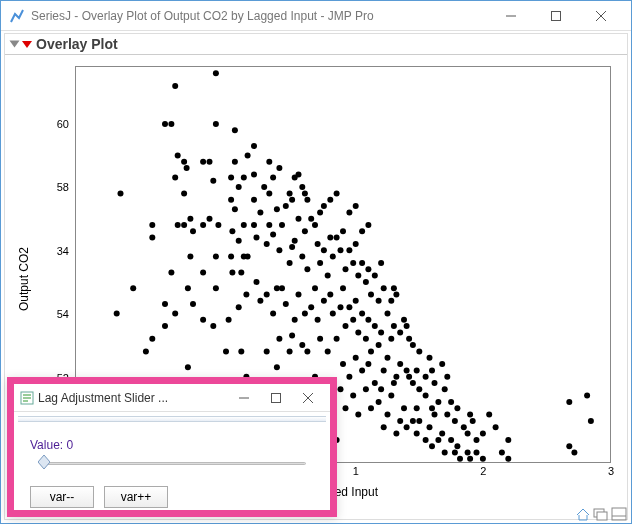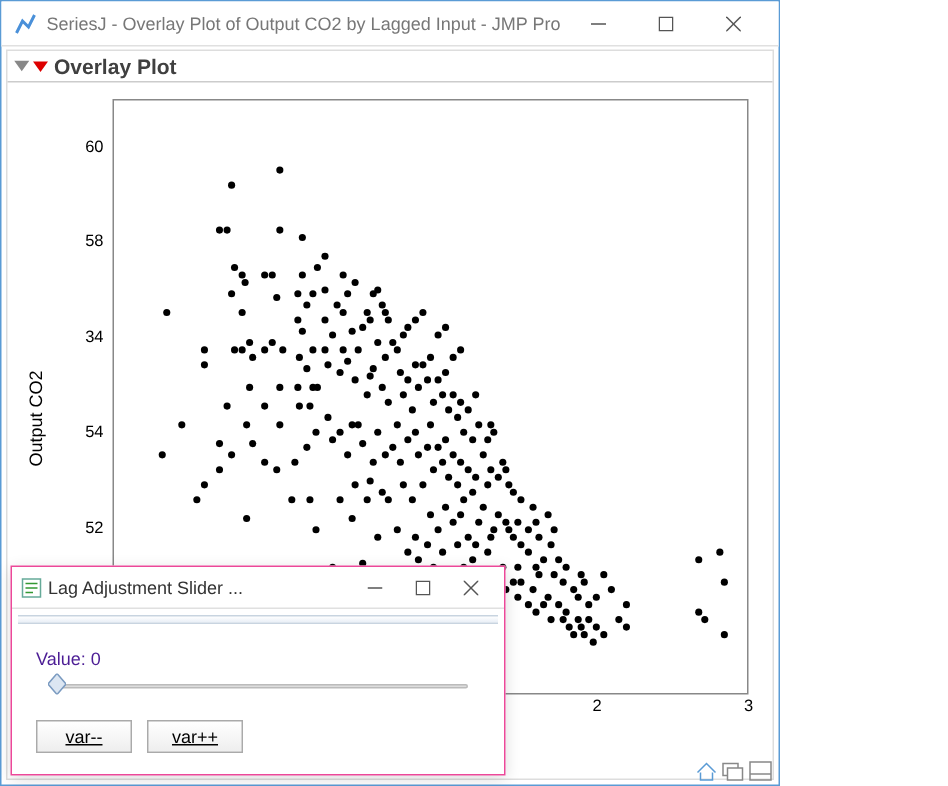--- a/index.html
+++ b/index.html
@@ -1,50 +1,50 @@
 <!DOCTYPE html>
 <html><head>
 <meta charset="utf-8">
 <style>
   * { box-sizing: border-box; margin: 0; padding: 0; font-family: "Segoe UI", Arial, sans-serif; }
   body { width: 632px; height: 524px; background: #fff; overflow: hidden; position: relative; }
-  .main-window { width: 520px; height: 524px; border: 1px solid #5a9bd5; background: #fff; position: relative; }
+  .main-window { width: 632px; height: 524px; border: 1px solid #5a9bd5; background: #fff; position: relative; }
   .titlebar { height: 30px; display: flex; align-items: center; padding: 0 8px; background: #fff; border-bottom: 1px solid #e0e0e0; }
   .titlebar .app-icon { width: 16px; height: 16px; margin-right: 6px; }
   .titlebar .title { flex: 1; color: #777; font-size: 12px; }
   .win-btns { display: flex; gap: 0; }
   .win-btn { width: 45px; height: 28px; display: flex; align-items: center; justify-content: center; color: #555; cursor: pointer; }
   .report-area { position: absolute; top: 32px; left: 3px; right: 3px; bottom: 3px; border: 1px solid #ddd; background: #fff; }
   .section-header { display: flex; align-items: center; padding: 2px 6px; border-bottom: 1px solid #ccc; }
   .disclose { width: 0; height: 0; border-top: 5px solid transparent; border-bottom: 5px solid transparent; border-left: 7px solid #888; transform: rotate(90deg); margin-right: 2px; }
   .hotspot { width: 0; height: 0; border-left: 5px solid transparent; border-right: 5px solid transparent; border-top: 7px solid #d00; margin-right: 4px; margin-left: 2px;}
   .section-title { font-weight: bold; font-size: 14px; color: #404040; }
   .plot-wrap { position: absolute; top: 26px; left: 8px; right: 8px; bottom: 8px; }
   .plot-frame { position: absolute; top: 6px; left: 62px; right: 8px; bottom: 48px; border: 1px solid #888; background: #fff; }
   #scatter-svg { width: 100%; height: 100%; display: block; }
   .y-label { position: absolute; left: 4px; top: 50%; transform: translate(0,-50%) rotate(-90deg); transform-origin: left top; font-size: 12px; color: #000; white-space: nowrap; }
   .y-label-inner { transform: translateX(-50%); display: inline-block; }
   .x-label { position: absolute; left: 62px; right: 8px; bottom: 12px; text-align: center; font-size: 12px; }
   .y-ticks { position: absolute; left: 0; top: 6px; bottom: 48px; width: 60px; }
-  .y-tick { position: absolute; right: 4px; font-size: 11px; color: #000; transform: translateY(-50%); }
+  .y-tick { position: absolute; right: 4px; font-size: 11px; color: #000; transform: translateY(-50%); margin-top: 26px; }
   .x-ticks { position: absolute; left: 62px; right: 8px; bottom: 30px; height: 16px; }
   .x-tick { position: absolute; font-size: 11px; color: #000; transform: translateX(-50%); }
 
-  .slider-window { position: absolute; left: 6px; bottom: 6px; width: 330px; height: 140px; background: #fff; border: 1px solid #ec4899; box-shadow: 0 2px 10px rgba(0,0,0,.15); }
+  .slider-window { position: absolute; left: 6px; bottom: 6px; width: 330px; height: 140px; background: #fff; border: 7px solid #ec4899; box-shadow: 0 2px 10px rgba(0,0,0,.15); }
   .slider-titlebar { height: 28px; display: flex; align-items: center; padding: 0 6px; border-bottom: 1px solid #e0e0e0; }
   .slider-titlebar .title { flex: 1; color: #333; font-size: 12px; }
   .slider-titlebar .icon16 { width: 14px; height: 14px; margin-right: 4px; }
   .slider-body { padding: 2px 0 0 0; }
   .slider-divider { height: 6px; border-top: 1px solid #c8d4e0; border-bottom: 1px solid #c8d4e0; background: linear-gradient(#fff,#e8eef6); margin: 2px 4px 16px 4px; }
   .value-row { font-size: 12px; padding-left: 16px; color: #4c1d95; margin-bottom: 4px; }
   .slider-track { position: relative; height: 14px; margin: 0 16px 16px 24px; }
   .slider-line { position: absolute; left: 8px; right: 8px; top: 6px; height: 3px; background: #ddd; border: 1px solid #bbb; border-radius: 2px; }
   .slider-thumb { position: absolute; left: 0; top: -1px; width: 12px; height: 14px; }
   .btn-row { display: flex; gap: 10px; padding-left: 16px; }
-  .btn { min-width: 64px; height: 22px; font-size: 12px; border: 1px solid #aaa; background: linear-gradient(#fff,#eee); cursor: pointer; display: inline-flex; align-items: center; justify-content: center; text-decoration: underline; }
+  .btn { min-width: 64px; height: 22px; font-size: 12px; border: 1px solid #aaa; background: linear-gradient(#fff,#eee); cursor: pointer; display: inline-flex; align-items: center; justify-content: center; }
 
   .statusbar { position: absolute; bottom: 2px; right: 4px; display: flex; gap: 2px; }
   .status-ic { width: 16px; height: 14px; }
 </style>
 </head>
 <body>
 
 <div class="main-window">
   <div class="titlebar">
     <svg class="app-icon" viewBox="0 0 16 16">

